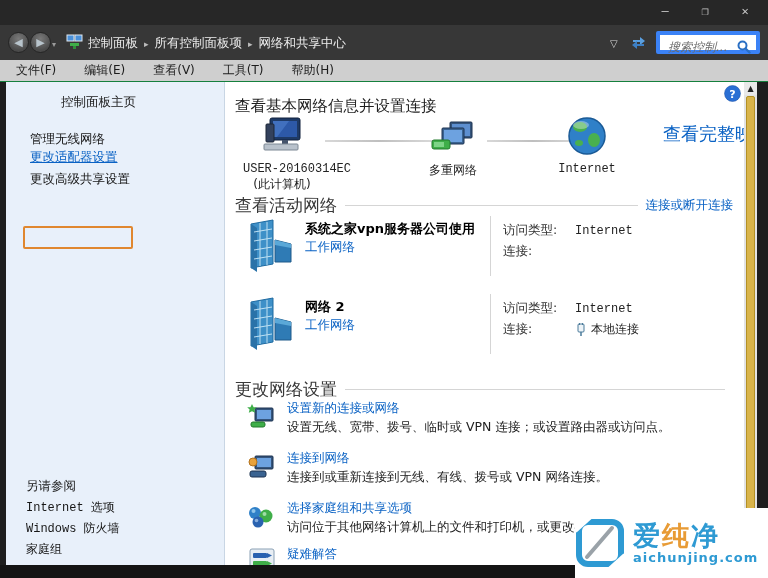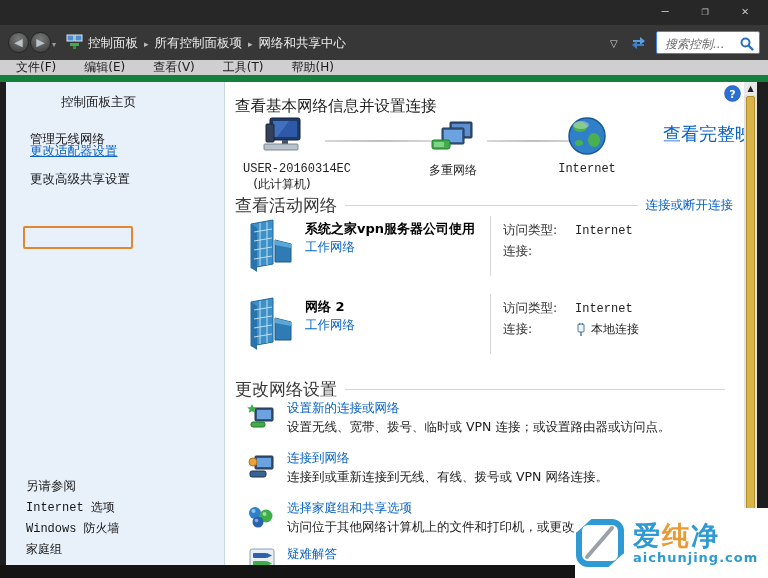--- a/index.html
+++ b/index.html
@@ -20,28 +20,28 @@
     border:1px solid #252525; color:#b8c4cc; font-size:11px; line-height:19px; text-align:center; }
   .nav-drop { position:absolute; left:52px; top:15px; color:#9a9a9a; font-size:8px; }
   .crumb-icon { position:absolute; left:66px; top:9px; }
   .breadcrumb { position:absolute; left:88px; top:10px; color:#ededed; font-size:12.5px;
     display:flex; align-items:center; gap:6px; }
   .crumb-sep { color:#bdbdbd; font-size:9px; }
   .crumb { cursor:pointer; }
   .recent-drop { position:absolute; left:610px; top:13px; color:#d8d8d8; font-size:10px; }
   .refresh-ic { position:absolute; left:630px; top:8px; }
   .searchbox { position:absolute; left:656px; top:6px; width:104px; height:23px; background:#ffffff;
-    border:1px solid #3b82f6; border-radius:2px; }
+    border:4px solid #3b82f6; border-radius:2px; }
   .searchbox .ph { position:absolute; left:8px; top:4px; font-size:12px; color:#6b6b6b;
     font-style:italic; }
   .searchbox .mag { position:absolute; right:5px; top:4px; }
 
   
   .menubar { position:absolute; left:0; top:60px; width:768px; height:22px; background:#cfcfcf;
-    border-bottom:7px solid #15803d; display:flex; align-items:center; padding-left:16px; gap:28px; }
+    border-bottom:1px solid #15803d; display:flex; align-items:center; padding-left:16px; gap:28px; }
   .menuitem { font-size:12px; color:#1c1c1c; cursor:pointer; }
 
   
   .left-strip { position:absolute; left:0; top:82px; width:6px; height:483px; background:#1e1e1e; }
   .bottom-strip { position:absolute; left:0; top:565px; width:768px; height:13px; background:#141414; z-index:40; }
   .right-strip { position:absolute; left:757px; top:82px; width:11px; height:483px; background:#1e1e1e; z-index:30; }
 
   
   .scrollbar { position:absolute; left:744px; top:82px; width:13px; height:483px; background:#e3e3e3; z-index:31; }
   .sb-up { position:absolute; left:0; top:0; width:13px; height:13px; color:#222; font-size:8px;
@@ -160,21 +160,21 @@
     <span class="menuitem">查看(V)</span>
     <span class="menuitem">工具(T)</span>
     <span class="menuitem">帮助(H)</span>
   </div>
 
   <div class="left-strip"></div>
 
   <div class="sidebar">
     <div class="sb-home">控制面板主页</div>
     <div class="sb-task" style="top:49px;">管理无线网络</div>
-    <div class="sb-task hl" style="top:61px;text-decoration:underline;">更改适配器设置</div>
+    <div class="sb-task hl" style="top:67px;text-decoration:underline;">更改适配器设置</div>
     <div class="sb-task" style="top:89px;">更改高级共享设置</div>
     <div class="hl-box"></div>
 
     <div class="sb-seealso">另请参阅</div>
     <div class="sb-see-item mono" style="top:417px;">Internet 选项</div>
     <div class="sb-see-item mono" style="top:438px;">Windows 防火墙</div>
     <div class="sb-see-item" style="top:459px;">家庭组</div>
   </div>
 
   <div class="main">

